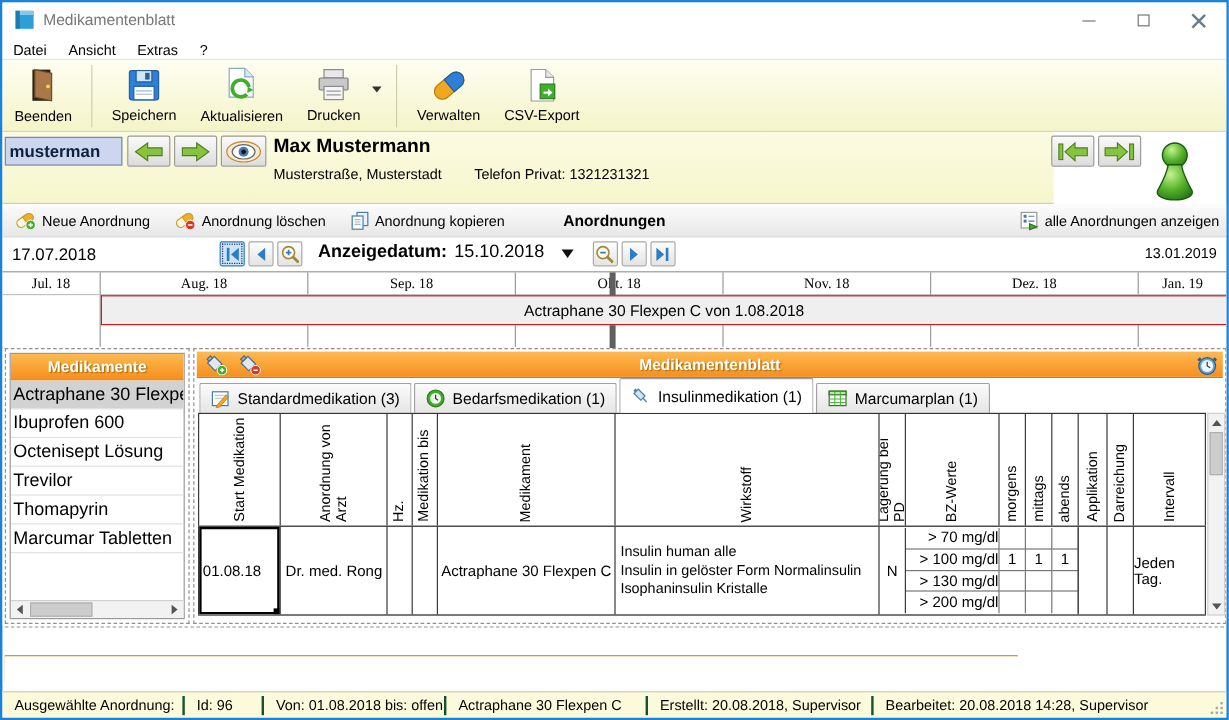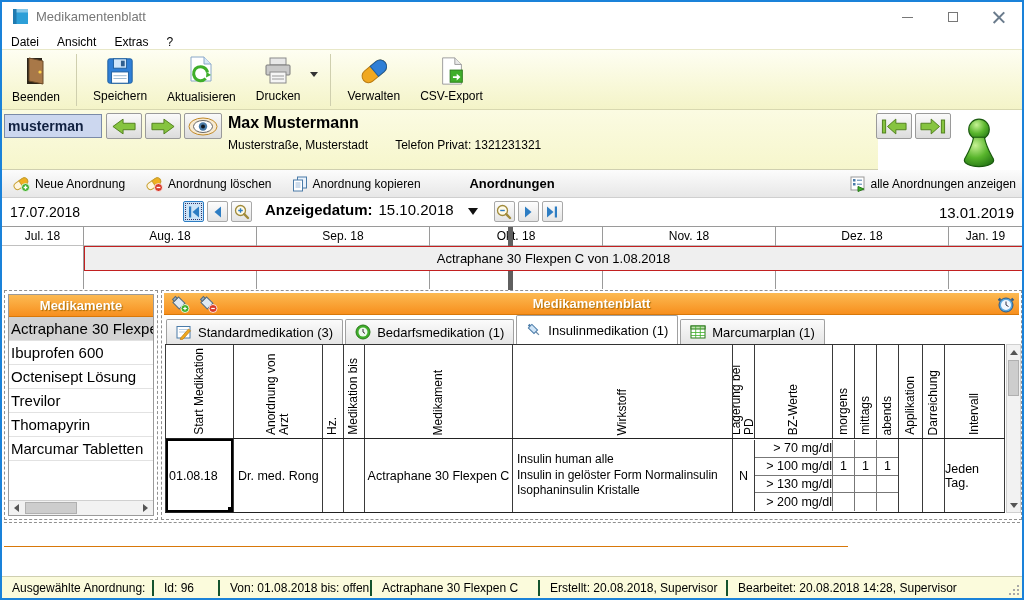--- a/index.html
+++ b/index.html
@@ -49,34 +49,34 @@
   
   .ordersbar { position:absolute; left:0; top:168px; width:1020px; height:28px;
                background:linear-gradient(#fcfcfc,#e7e7e7); border-bottom:1px solid #cfcfcf; display:flex; align-items:center; }
   .obtn { display:flex; align-items:center; gap:5px; padding:0 10px; font-size:12px; height:24px; }
   .otitle { position:absolute; left:0; right:0; text-align:center; font-weight:bold; font-size:13px; pointer-events:none; }
   .oshowall { position:absolute; right:6px; display:flex; align-items:center; gap:5px; font-size:12px; }
 
   
   .datenav { position:absolute; left:0; top:196px; width:1020px; height:28px; background:#fff; }
   .dn-start { position:absolute; left:8px; top:6px; font-size:14px; }
-  .dn-end { position:absolute; right:8px; top:6px; font-size:15px; }
+  .dn-end { position:absolute; right:8px; top:6px; font-size:12px; }
   .dn-group { position:absolute; left:181px; top:3px; display:flex; align-items:flex-start; }
   .dnbtn { width:21px; height:21px; border:1px solid #a8a8a8; background:linear-gradient(#fdfdfd,#e4e4e4);
            border-radius:2px; display:flex; align-items:center; justify-content:center; margin-right:3px; }
   .dnbtn.focused { background:#cde4f7; border:1px solid #2d7dc3; outline:1px dotted #336; outline-offset:-3px; }
   .dn-label { font-size:15px; font-weight:bold; margin:0 6px 0 10px; }
   .dn-value { font-size:15px; margin-right:8px; }
   .dn-caret { width:22px; height:21px; display:flex; align-items:center; justify-content:center; margin-right:10px; }
   .dn-caret::after { content:""; width:0; height:0; border-left:5px solid transparent; border-right:5px solid transparent; border-top:7px solid #111; }
 
   
   .timeline { position:absolute; left:0; top:224px; width:1020px; height:63px; border-top:1px solid #9a9a9a; background:#fff; }
   .tl-cols { position:absolute; inset:0; display:grid; grid-template-columns:82px 173px 173px 173px 173px 173px 1fr; }
-  .tl-col { border-right:1px solid #9a9a9a; }
+  .tl-col { border-right:1px solid #9a9a9a;font-family:Liberation Serif, serif; }
   .tl-mname { display:block; height:19px; line-height:18px; text-align:center; font-size:12px; border-bottom:1px solid #c0c0c0; }
   .tl-marker { position:absolute; left:506px; top:0; width:5px; height:63px; background:#5f5f5f; }
   .tl-bar { position:absolute; left:82px; right:0; top:19px; height:25px; background:#efefef;
             border:1px solid #c22020; border-right:none; display:flex; align-items:center; justify-content:center; font-size:13px; }
 
   
   .main { position:absolute; left:0; top:288px; width:1020px; height:231px; background:#fff; }
   .medspanel { position:absolute; left:2px; top:0; width:154px; height:230px; border:1px dashed #909090; background:#fff; }
   .meds-box { position:absolute; left:3px; top:3px; right:3px; bottom:3px; border:1px solid #9a9a9a; background:#fff; overflow:hidden; }
   .panelhdr { height:22px; background:linear-gradient(#fcba52,#f78f1e); color:#fff; font-weight:bold; font-size:13px;

